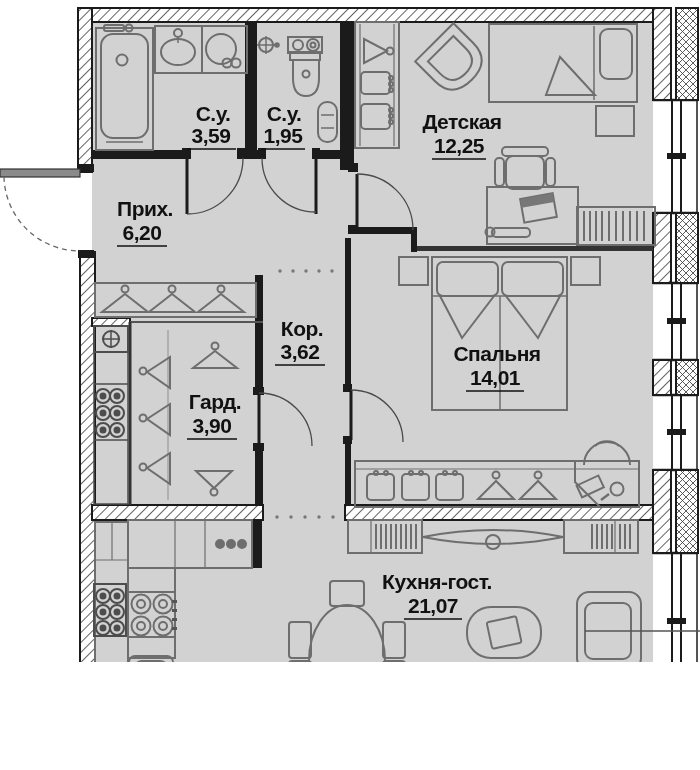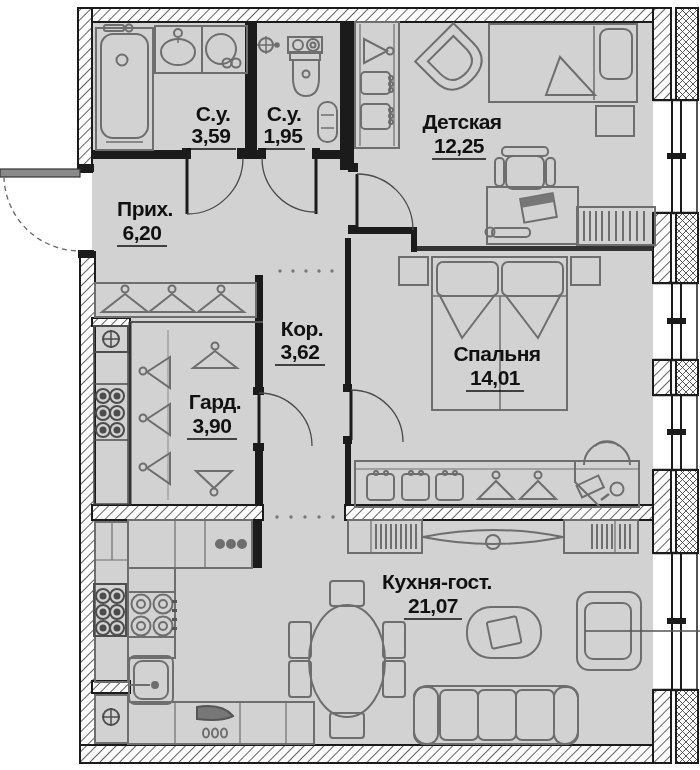--- a/index.html
+++ b/index.html
@@ -1,16 +1,16 @@
 <!DOCTYPE html>
 <html><head>
 <meta charset="utf-8">
 <style>
   html,body{margin:0;padding:0;background:#ffffff;}
-  .stage{width:700px;height:770px;position:relative;font-family:"Liberation Sans",sans-serif;}
+  .stage{width:700px;height:662px;position:relative;font-family:"Liberation Sans",sans-serif;}
   svg{display:block;}
   text{fill:#111;font-family:"Liberation Sans",sans-serif;}
   .room-name{font-size:21px;font-weight:bold;letter-spacing:-0.5px;}
   .room-area{font-size:21px;font-weight:bold;letter-spacing:-0.5px;}
 </style>
 </head>
 <body>
 
 <div class="stage">
 <svg width="700" height="770" viewBox="0 0 700 770">

